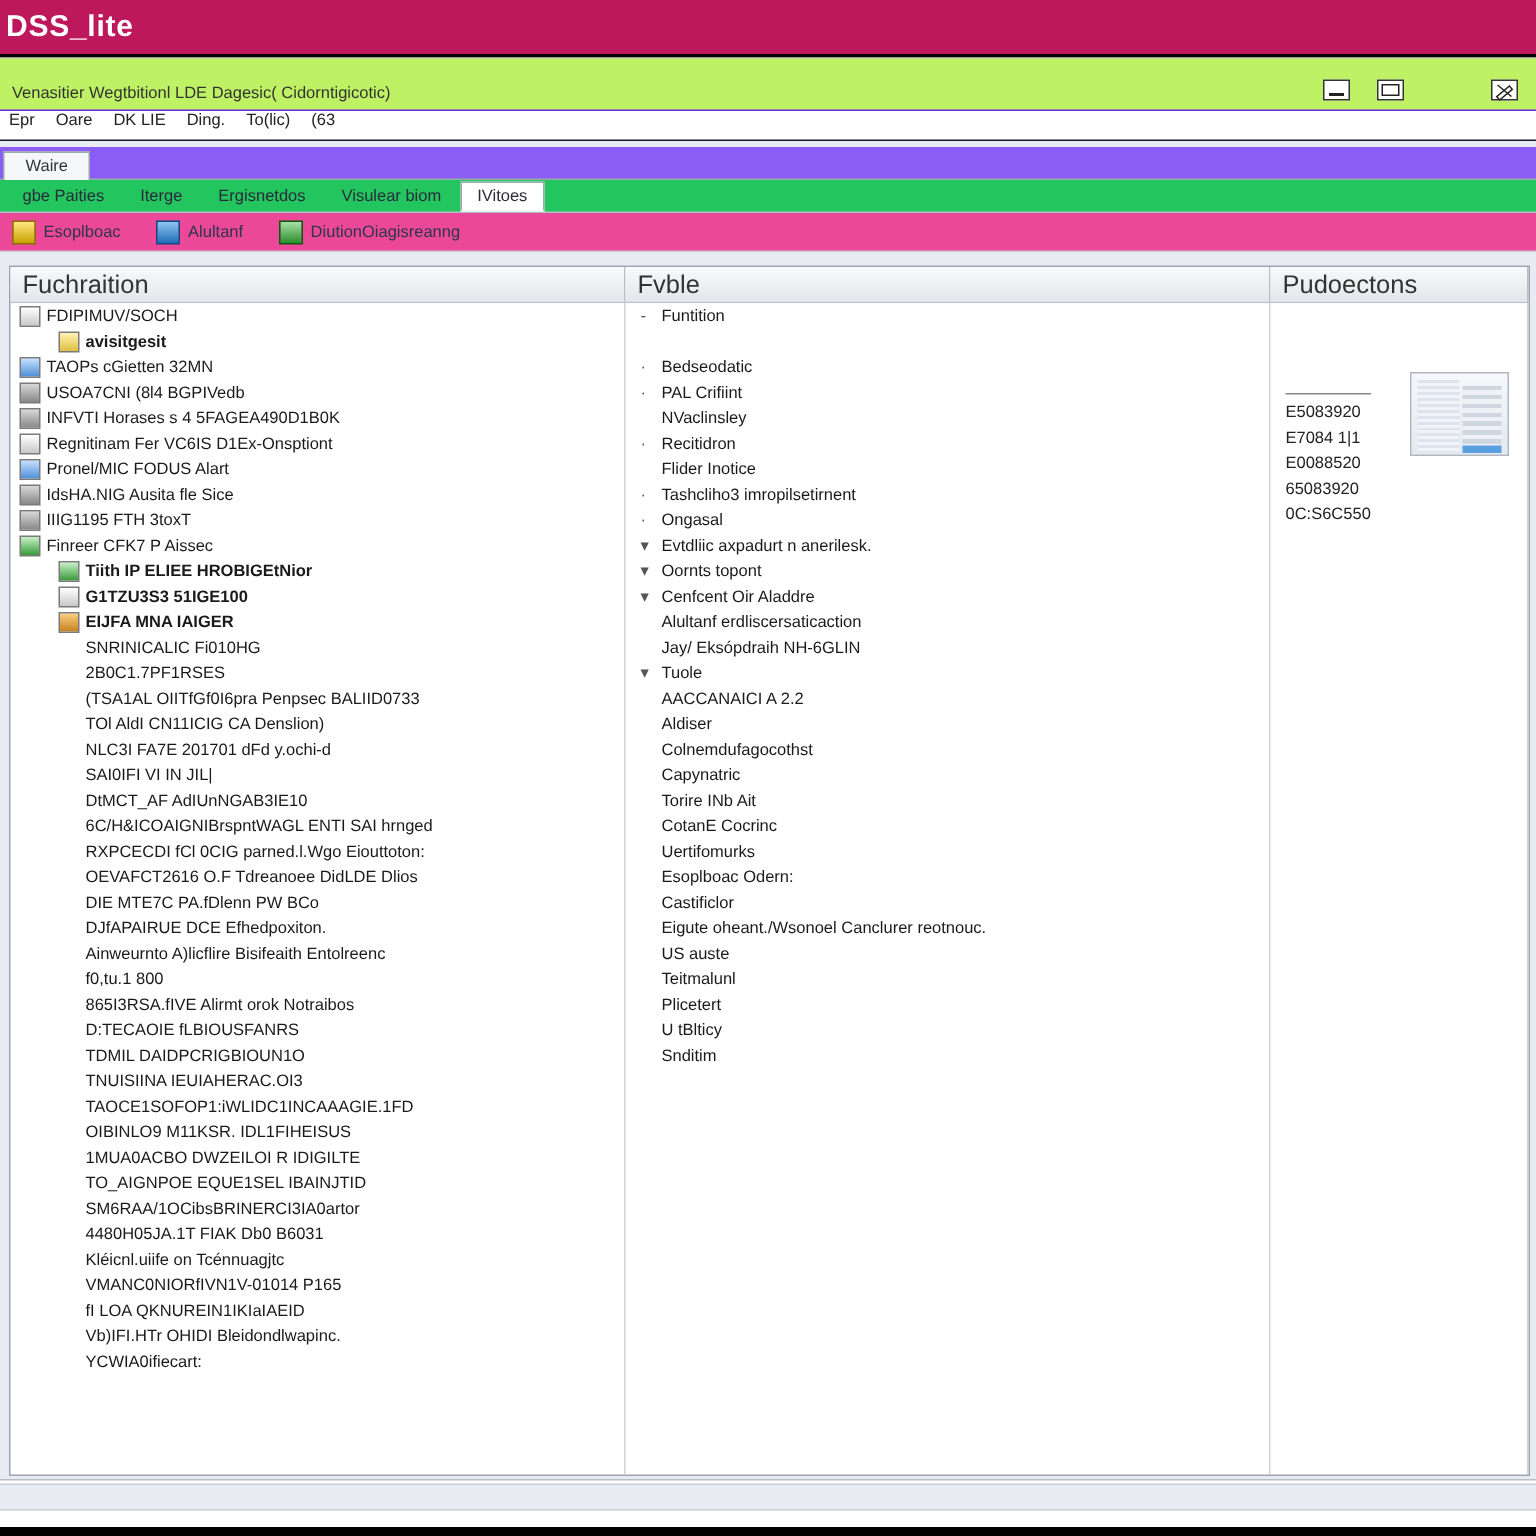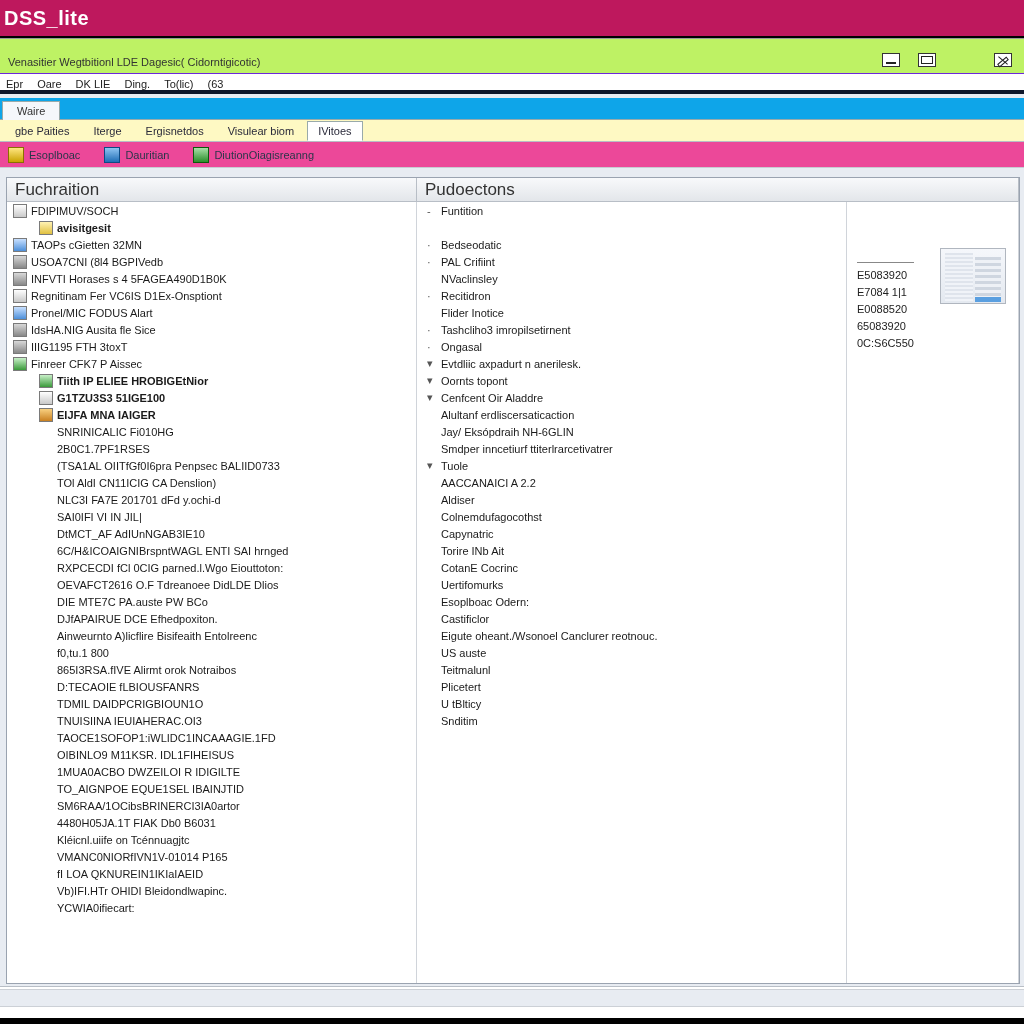--- a/index.html
+++ b/index.html
@@ -1,25 +1,25 @@
 <!DOCTYPE html>
 <html><head>
 <meta charset="utf-8">
 <style>
 * { box-sizing: border-box; margin: 0; padding: 0; }
 html, body { width: 1024px; height: 1024px; font-family: Tahoma, Verdana, sans-serif; font-size: 11px; background: #000; overflow: hidden; }
 .title-bar { background: #be185d; color: #fff; height: 36px; display: flex; align-items: flex-end; padding: 0 10px 6px 4px; }
 .title-text { font-size: 20px; font-weight: bold; letter-spacing: 0.5px; }
 .app-frame { position: absolute; left: 0; top: 38px; width: 1024px; height: 980px; background: #e8ecf2; border-top: 1px solid #999; }
 .menu-line { background: #bef264; border-bottom: 1px solid #6d28d9; font-size: 11px; color: #333; padding: 17px 8px; height: 19px; white-space: nowrap; }
-.menu-bar { background: #fff; height: 20px; display: flex; align-items: flex-end; padding: 0 6px; gap: 14px; font-size: 11px; color: #222; border-bottom: 4px solid #0f172a; }
+.menu-bar { background: #fff; height: 20px; display: flex; align-items: flex-start; padding: 0 6px; gap: 14px; font-size: 11px; color: #222; border-bottom: 1px solid #0f172a; }
 .menu-item { cursor: pointer; }
-.tab-bar { display: flex; align-items: flex-end; height: 22px; padding-left: 2px; background: #0ea5e9; border-bottom: 1px solid #9aa; margin-top: 4px; }
+.tab-bar { display: flex; align-items: flex-end; height: 22px; padding-left: 2px; background: #8b5cf6; border-bottom: 1px solid #9aa; margin-top: 4px; }
 .tab { background: #f5f7fb; border: 1px solid #9aa; border-bottom: none; padding: 3px 14px; font-size: 11px; color: #333; margin-right: 2px; position: relative; top: 1px; }
-.section-tabs { display: flex; align-items: center; height: 22px; background: #fef9c3; border-bottom: 1px solid #b8bec6; padding-left: 4px; gap: 2px; font-size: 11px; color: #2a2a3a; }
+.section-tabs { display: flex; align-items: center; height: 22px; background: #22c55e; border-bottom: 1px solid #b8bec6; padding-left: 4px; gap: 2px; font-size: 11px; color: #2a2a3a; }
 .sec-tab { padding: 3px 10px; border: 1px solid transparent; cursor: pointer; }
 .sec-tab.active { background: #fff; border: 1px solid #9aa; border-bottom: 1px solid #fff; }
 .tool-row { display: flex; align-items: center; height: 26px; background: #ec4899; border-bottom: 1px solid #c8ccd2; padding-left: 8px; gap: 24px; font-size: 11px; color: #2a364a; }
 .tool-item { display: flex; align-items: center; gap: 5px; cursor: pointer; }
 .tool-icon { width: 16px; height: 16px; display: inline-block; }
 .ic-yel { background: linear-gradient(#ffe680,#c9a200); border: 1px solid #8a7000; }
 .ic-blu { background: linear-gradient(#8fc4f2,#1f6db5); border: 1px solid #0d4a84; }
 .ic-grn { background: linear-gradient(#a8e0a8,#2a8f2a); border: 1px solid #0b5a0b; }
 .work { position: absolute; left: 6px; right: 4px; top: 138px; bottom: 34px; background: #fff; border: 1px solid #9aa3b0; }
 .headers { display: flex; height: 24px; border-bottom: 1px solid #b8bec6; font-size: 17px; color: #333; }
@@ -88,31 +88,32 @@
     <div class="sec-tab">Visulear biom</div>
     <div class="sec-tab active">IVitoes</div>
   </div>
   <div class="tool-row">
     <div class="tool-item">
         <span class="tool-icon ic-yel"></span>
         <span>Esoplboac</span>
       </div>
     <div class="tool-item">
         <span class="tool-icon ic-blu"></span>
-        <span>Dauritian</span>
+        <span>Alultanf</span>
       </div>
     <div class="tool-item">
         <span class="tool-icon ic-grn"></span>
         <span>DiutionOiagisreanng</span>
       </div>
   </div>
 
   <div class="work">
     <div class="headers">
       <div class="col-head ch1">Fuchraition</div>
+      <div class="col-head ch2">Fvble</div>
       <div class="col-head ch3">Pudoectons</div>
     </div>
     <div class="content">
       <div class="pane pane1" id="pane1">
           <div class="tree-row">
             <span class="ico ic-d"></span>
             <span>FDIPIMUV/SOCH</span>
           </div>
           <div class="tree-row indent1">
             <span class="ico ic-a"></span>
@@ -186,21 +187,21 @@
           <div class="tree-row indent2">
             <span>6C/H&amp;ICOAIGNIBrspntWAGL ENTI SAI hrnged</span>
           </div>
           <div class="tree-row indent2">
             <span>RXPCECDI fCl 0CIG parned.l.Wgo Eiouttoton:</span>
           </div>
           <div class="tree-row indent2">
             <span>OEVAFCT2616 O.F Tdreanoee DidLDE Dlios</span>
           </div>
           <div class="tree-row indent2">
-            <span>DIE MTE7C PA.auste PW BCo</span>
+            <span>DIE MTE7C PA.fDlenn PW BCo</span>
           </div>
           <div class="tree-row indent2">
             <span>DJfAPAIRUE DCE Efhedpoxiton.</span>
           </div>
           <div class="tree-row indent2">
             <span>Ainweurnto A)licflire Bisifeaith Entolreenc</span>
           </div>
           <div class="tree-row indent2">
             <span>f0,tu.1 800</span>
           </div>
@@ -299,24 +300,20 @@
             <span class="caret">▾</span>
             <span>Cenfcent Oir Aladdre</span>
           </div>
           <div class="func-row">
             <span class="caret"></span>
             <span>Alultanf erdliscersaticaction</span>
           </div>
           <div class="func-row">
             <span class="caret"></span>
             <span>Jay/ Eksópdraih NH-6GLIN</span>
-          </div>
-          <div class="func-row">
-            <span class="caret"></span>
-            <span>Smdper inncetiurf ttiterlrarcetivatrer</span>
           </div>
           <div class="func-row">
             <span class="caret">▾</span>
             <span>Tuole</span>
           </div>
           <div class="func-row">
             <span class="caret"></span>
             <span>AACCANAICI A 2.2</span>
           </div>
           <div class="func-row">

